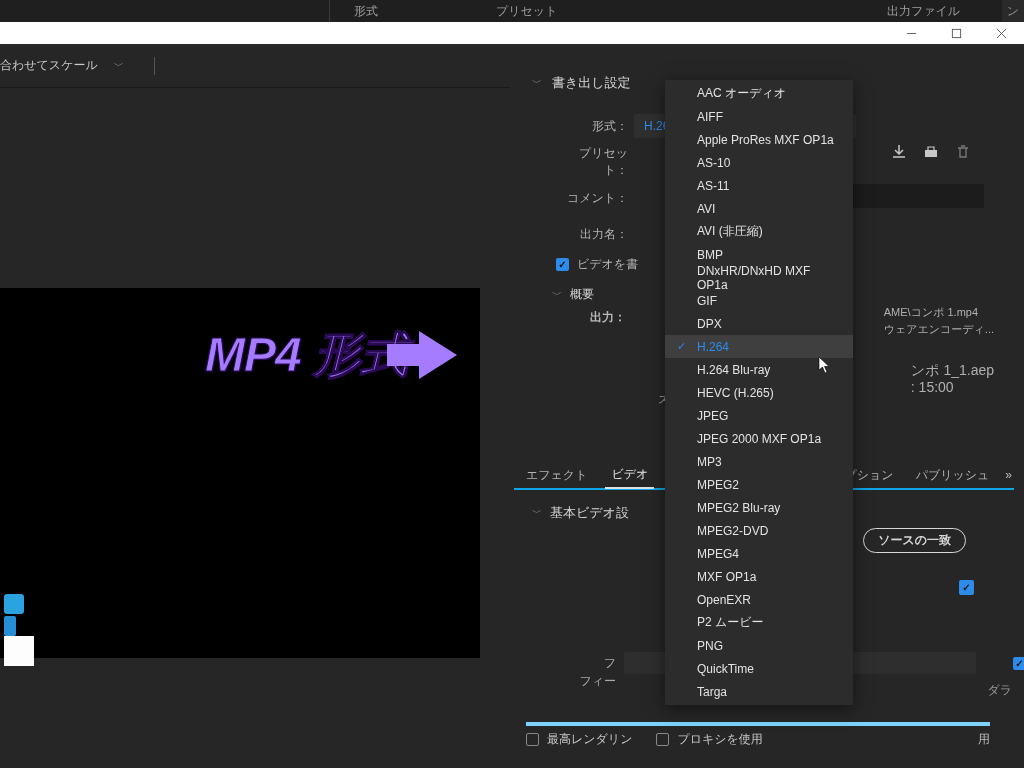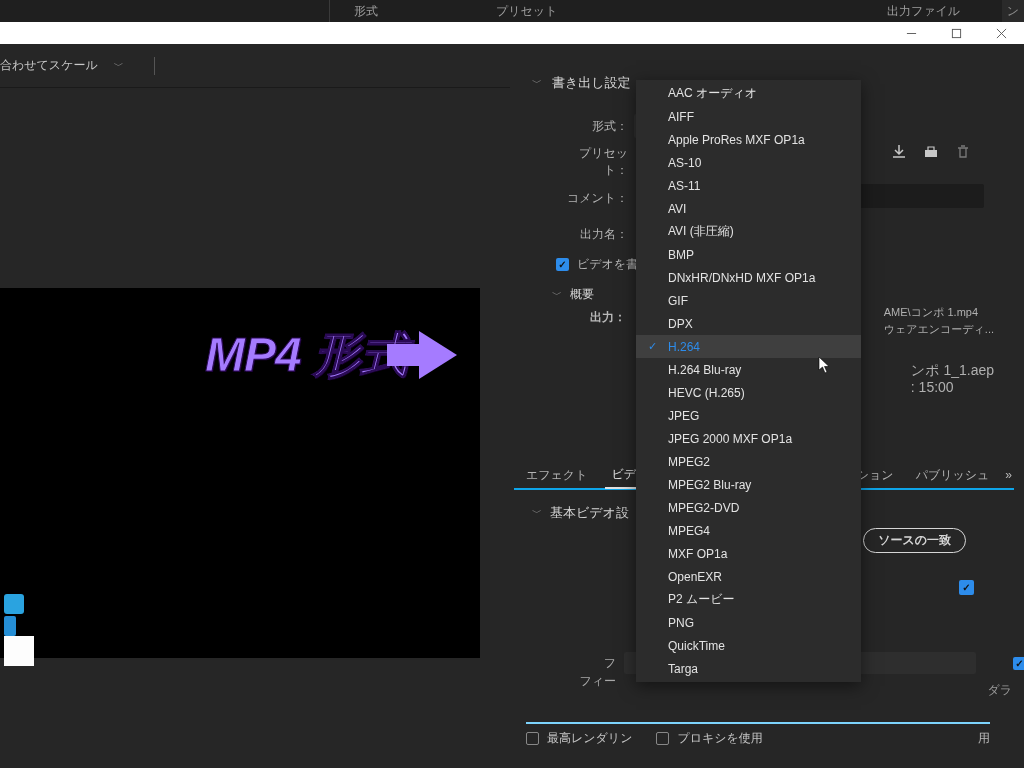--- a/index.html
+++ b/index.html
@@ -121,28 +121,28 @@
   .match-btn { position:absolute; top:484px; right:58px; font-size:12px; color:#d6d6d6;
                border:1px solid #d6d6d6; border-radius:14px; padding:3px 14px;font-weight:bold;}
   .side-checks { position:absolute; right:50px; top:536px; display:flex; flex-direction:column; gap:62px;}
   .side-checks .chk{ width:15px; height:15px;}
   .field-row { position:absolute; left:46px; height:26px; display:flex; align-items:center; gap:8px;}
   .field-row .flab{ width:60px; text-align:right; color:#a8a8a8; font-size:12px;}
   .field-row .fval{ flex:1; height:22px; background:#303030; border-radius:2px;}
   #fr1{ top:606px; width:420px;} #fr1 .fval{ width:300px; border:none; background:#2e2e2e;}
   #fr2{ top:624px; width:420px;} 
 
-  .bottom-row { position:absolute; left:16px; top:678px; right:34px; height:30px; border-top:2px solid #7dd3fc;
+  .bottom-row { position:absolute; left:16px; top:678px; right:34px; height:30px; border-top:4px solid #7dd3fc;
                 display:flex; align-items:center; gap:24px;justify-content:center;}
   .bottom-row .itm{ display:flex; align-items:center; gap:8px; color:#c4c4c4; font-size:12px;}
   .bottom-row .right{ margin-left:auto; color:#bcbcbc; }
 
   
   .dropdown {
-    position:absolute; top:80px; right:163px; width:225px; background:#2c2c2c;
+    position:absolute; top:80px; right:171px; width:188px; background:#2c2c2c;
     box-shadow: 0 4px 16px rgba(0,0,0,.5); z-index:50;
     padding: 2px 0;
   }
   .dropdown .opt {
     height:23px; display:flex; align-items:center; padding: 0 14px 0 32px;
     font-size:12px; color:#e3e3e3; position:relative;
   }
   .dropdown .opt.selected { background:#3f3f3f; color:#2d8ceb;}
   .dropdown .opt.selected::before{
     content:"✓"; position:absolute; left:12px; color:#2d8ceb; font-size:11px;
@@ -319,20 +319,21 @@
     <div class="opt">AVI (非圧縮)</div>
     <div class="opt">BMP</div>
     <div class="opt">DNxHR/DNxHD MXF OP1a</div>
     <div class="opt">GIF</div>
     <div class="opt">DPX</div>
     <div class="opt selected">H.264</div>
     <div class="opt">H.264 Blu-ray</div>
     <div class="opt">HEVC (H.265)</div>
     <div class="opt">JPEG</div>
     <div class="opt">JPEG 2000 MXF OP1a</div>
+    <div class="opt">MP3</div>
     <div class="opt">MPEG2</div>
     <div class="opt">MPEG2 Blu-ray</div>
     <div class="opt">MPEG2-DVD</div>
     <div class="opt">MPEG4</div>
     <div class="opt">MXF OP1a</div>
     <div class="opt">OpenEXR</div>
     <div class="opt">P2 ムービー</div>
     <div class="opt">PNG</div>
     <div class="opt">QuickTime</div>
     <div class="opt">Targa</div>

